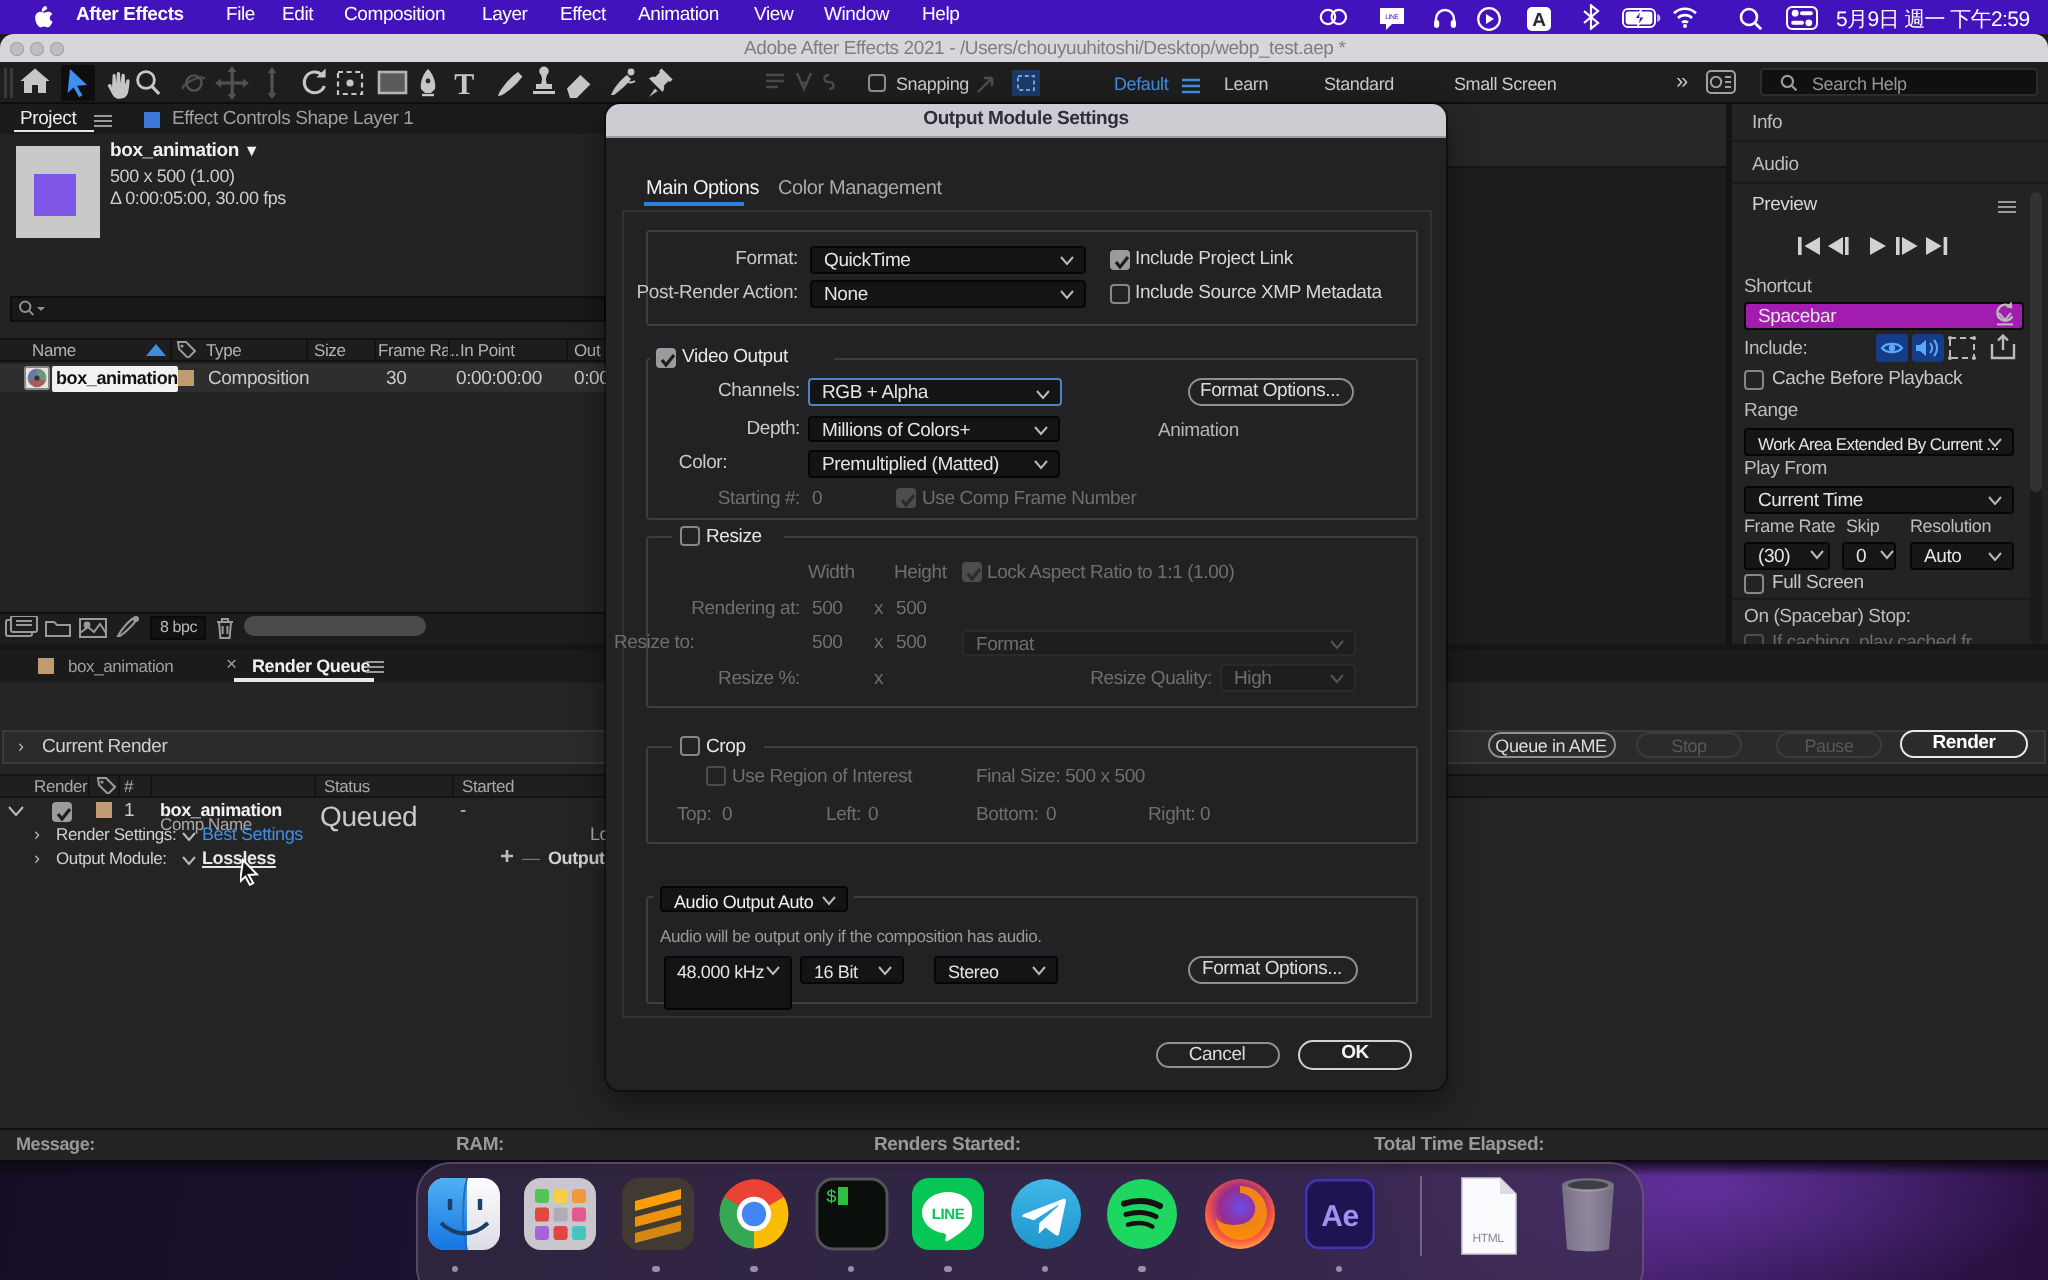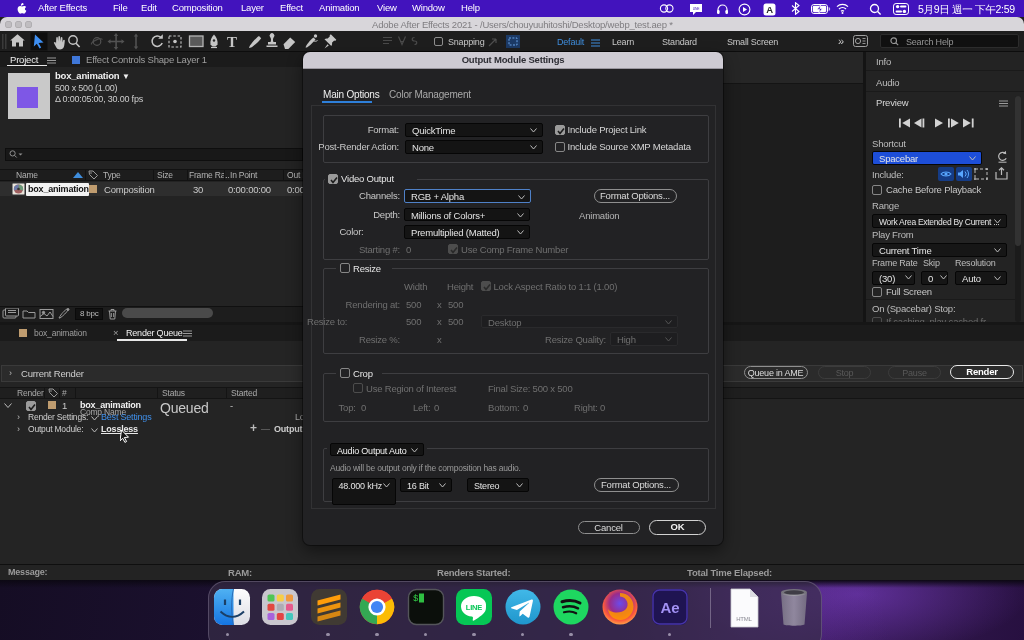--- a/index.html
+++ b/index.html
@@ -18,21 +18,21 @@
 .cb.on.dim{background:#4d4d4d;border-color:#4d4d4d}
 .pill{position:absolute;border:1px solid #8f8f8f;border-radius:9px;box-sizing:border-box;
  color:#dcdcdc;font-size:9.5px;text-align:center}
 </style></head>
 <body>
 
 <div class="a" style="left:0;top:0;width:1024px;height:17px;background:#4213bd"></div>
 <svg class="a" style="left:16px;top:3px" width="11" height="12" viewBox="0 0 11 12">
  <path fill="#fff" d="M7.6 1.9c.1-.8-.3-1.6-.8-1.9-.6.1-1.2.5-1.5 1-.3.5-.5 1.2-.4 1.8.7.1 1.3-.3 1.7-.7.4-.4.8-.7 1-.2zM8.9 6.1c0-1.2.9-1.8 1.3-2.1-.5-.8-1.4-1.1-2.1-1.1-.9 0-1.6.5-2 .5-.4 0-1.1-.5-1.9-.5C2.9 2.9 1.6 4 1.6 6c0 1.2.4 2.5 1 3.3.5.7 1 1.4 1.7 1.4.7 0 .9-.4 1.8-.4.9 0 1.1.4 1.8.4.8 0 1.3-.7 1.7-1.4.4-.6.6-1.2.7-1.5-.9-.4-1.4-1-1.4-1.7z"></path>
 </svg>
-<div class="a txt" style="left:38px;top:2px;font-weight:normal;color:#fff;font-size:9.5px">After Effects</div>
+<div class="a txt" style="left:38px;top:2px;font-weight:bold;color:#fff;font-size:9.5px">After Effects</div>
 <div class="a txt" style="left:113px;top:2px;color:#fff;font-size:9.5px">File</div>
 <div class="a txt" style="left:141px;top:2px;color:#fff;font-size:9.5px">Edit</div>
 <div class="a txt" style="left:172px;top:2px;color:#fff;font-size:9.5px">Composition</div>
 <div class="a txt" style="left:241px;top:2px;color:#fff;font-size:9.5px">Layer</div>
 <div class="a txt" style="left:280px;top:2px;color:#fff;font-size:9.5px">Effect</div>
 <div class="a txt" style="left:319px;top:2px;color:#fff;font-size:9.5px">Animation</div>
 <div class="a txt" style="left:377px;top:2px;color:#fff;font-size:9.5px">View</div>
 <div class="a txt" style="left:412px;top:2px;color:#fff;font-size:9.5px">Window</div>
 <div class="a txt" style="left:461px;top:2px;color:#fff;font-size:9.5px">Help</div>
 
@@ -284,21 +284,21 @@
  <path d="M22.5 0.5v9L15 5z"></path>
       <rect x="23.5" y="0.5" width="1.8" height="9"></rect>
  <path d="M36 0.5l8 4.5-8 4.5z"></path>
  <rect x="49" y="0.5" width="1.8" height="9"></rect>
       <path d="M52 0.5l7.8 4.5-7.8 4.5z"></path>
  <path d="M64 0.5l7.8 4.5-7.8 4.5z"></path>
       <rect x="72.8" y="0.5" width="1.8" height="9"></rect>
  </g>
 </svg>
 <div class="a txt" style="left:872px;top:138px;color:#bdbdbd;font-size:9.5px">Shortcut</div>
-<div class="dd" style="left:872px;top:151px;width:110px;height:13.5px;background:#1d4ed8">
+<div class="dd" style="left:872px;top:151px;width:140px;height:13.5px;background:#a21caf">
     <span class="t">Spacebar</span>
 <svg class="chev" viewBox="0 0 7 5">
       <path d="M0.5 0.5l3 3.5 3-3.5" fill="none" stroke="#bbb"></path>
     </svg>
   </div>
 <svg class="a" style="left:997px;top:150px" width="11" height="13" viewBox="0 0 11 13">
  <path d="M9.2 8.2A4 4 0 1 1 8.4 3.4" fill="none" stroke="#bbb" stroke-width="1.2"></path>
  <path d="M8.8 0.8l.4 3.4-3.3-.6z" fill="#bbb"></path>
  <path d="M1.5 12.2h8" stroke="#bbb" stroke-width="1"></path>
 </svg>
@@ -374,21 +374,21 @@
 <div class="a txt" style="left:886px;top:316px;color:#6a6a6a;font-size:9.5px">If caching, play cached fr</div>
 <div class="a" style="left:1015px;top:96px;width:6px;height:226px;background:#1b1b1b;border-radius:3px"></div>
 <div class="a" style="left:1015px;top:96px;width:6px;height:150px;background:#323232;border-radius:3px"></div>
 
 <div class="a" style="left:0;top:322px;width:1024px;height:242px;background:#242424"></div>
 <div class="a" style="left:0;top:322px;width:1024px;height:3px;background:#161616"></div>
 <div class="a" style="left:0;top:325px;width:1024px;height:16px;background:#1b1b1b"></div>
 <div class="a" style="left:18.5px;top:329px;width:8px;height:8px;background:#bf9c6f"></div>
 <div class="a txt" style="left:34px;top:328px;color:#9f9f9f;font-size:8.5px">box_animation</div>
 <div class="a txt" style="left:113px;top:327px;color:#9f9f9f;font-size:9.5px">×</div>
-<div class="a txt" style="left:126px;top:328px;color:#f0f0f0;font-size:9px;font-weight:normal">Render Queue</div>
+<div class="a txt" style="left:126px;top:328px;color:#f0f0f0;font-size:9px;font-weight:bold">Render Queue</div>
 <svg class="a" style="left:183px;top:330px" width="9" height="7">
     <g stroke="#9a9a9a" stroke-width="1">
       <path d="M0 1h9M0 3.5h9M0 6h9"></path>
     </g>
   </svg>
 <div class="a" style="left:117px;top:339px;width:70px;height:1.5px;background:#e8e8e8"></div>
 
 <div class="a" style="left:1px;top:365px;width:1022px;height:17px;background:#2b2b2b;border:1px solid #3a3a3a;box-sizing:border-box"></div>
 <div class="a txt" style="left:9px;top:368px;color:#bbb;font-size:9px">›</div>
 <div class="a txt" style="left:21px;top:368px;color:#cfcfcf;font-size:9.5px">Current Render</div>
@@ -674,21 +674,21 @@
 <div class="a txt" style="left:190.5px;top:229px;color:#6f6f6f;font-size:9.5px">Lock Aspect Ratio to 1:1 (1.00)</div>
 <div class="a txt" style="left:0;top:247px;width:97px;text-align:right;color:#6f6f6f;font-size:9.5px">Rendering at:</div>
 <div class="a txt" style="left:103px;top:247px;color:#6f6f6f;font-size:9.5px">500</div>
 <div class="a txt" style="left:134px;top:247px;color:#6f6f6f;font-size:9.5px">x</div>
 <div class="a txt" style="left:145px;top:247px;color:#6f6f6f;font-size:9.5px">500</div>
 <div class="a txt" style="left:4px;top:264.5px;width:97px;color:#6f6f6f;font-size:9.5px">Resize to:</div>
 <div class="a txt" style="left:103px;top:264.5px;color:#6f6f6f;font-size:9.5px">500</div>
 <div class="a txt" style="left:134px;top:264.5px;color:#6f6f6f;font-size:9.5px">x</div>
 <div class="a txt" style="left:145px;top:264.5px;color:#6f6f6f;font-size:9.5px">500</div>
 <div class="dd" style="left:178px;top:263px;width:197px;height:13.5px;background:#1e1e20;border-color:#2a2a2c;color:#6f6f6f">
-      <span class="t">Desktop</span>
+      <span class="t">Format</span>
 <svg class="chev" viewBox="0 0 7 5">
         <path d="M0.5 0.5l3 3.5 3-3.5" fill="none" stroke="#555"></path>
       </svg>
     </div>
 <div class="a txt" style="left:0;top:282px;width:97px;text-align:right;color:#6f6f6f;font-size:9.5px">Resize %:</div>
 <div class="a txt" style="left:134px;top:282px;color:#6f6f6f;font-size:9.5px">x</div>
 <div class="a txt" style="left:208px;top:282px;width:95px;text-align:right;color:#6f6f6f;font-size:9.5px">Resize Quality:</div>
 <div class="dd" style="left:307px;top:280.5px;width:68px;height:13.5px;background:#1e1e20;border-color:#2a2a2c;color:#6f6f6f">
       <span class="t">High</span>
 <svg class="chev" viewBox="0 0 7 5">

